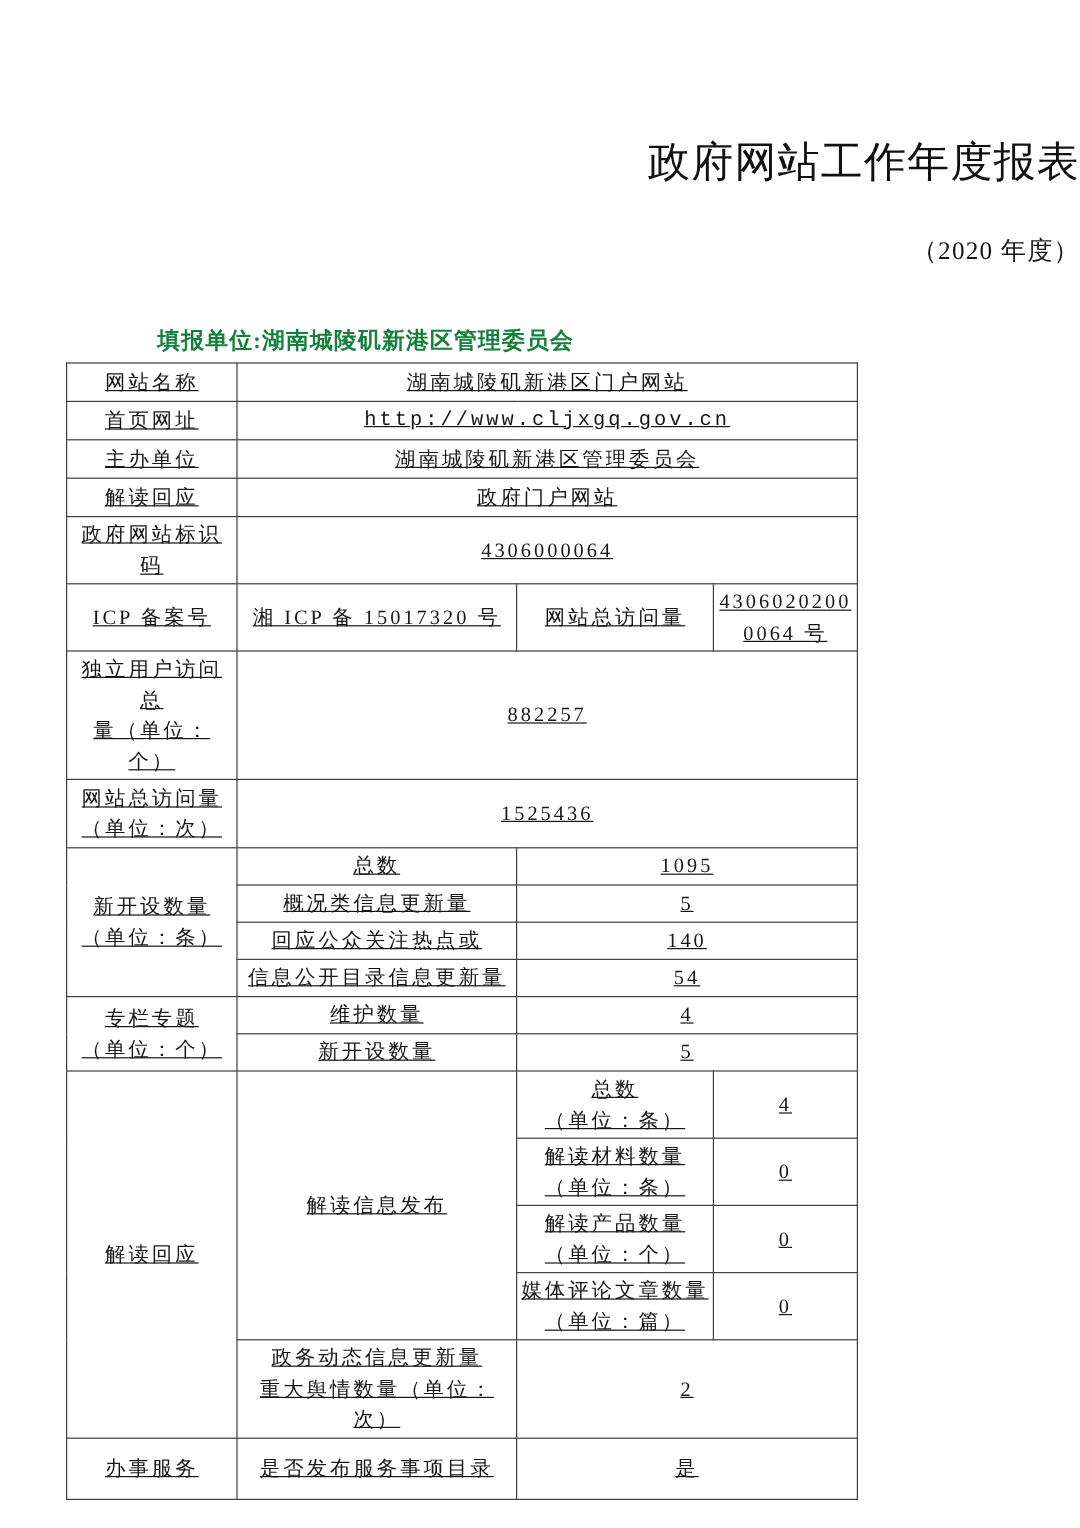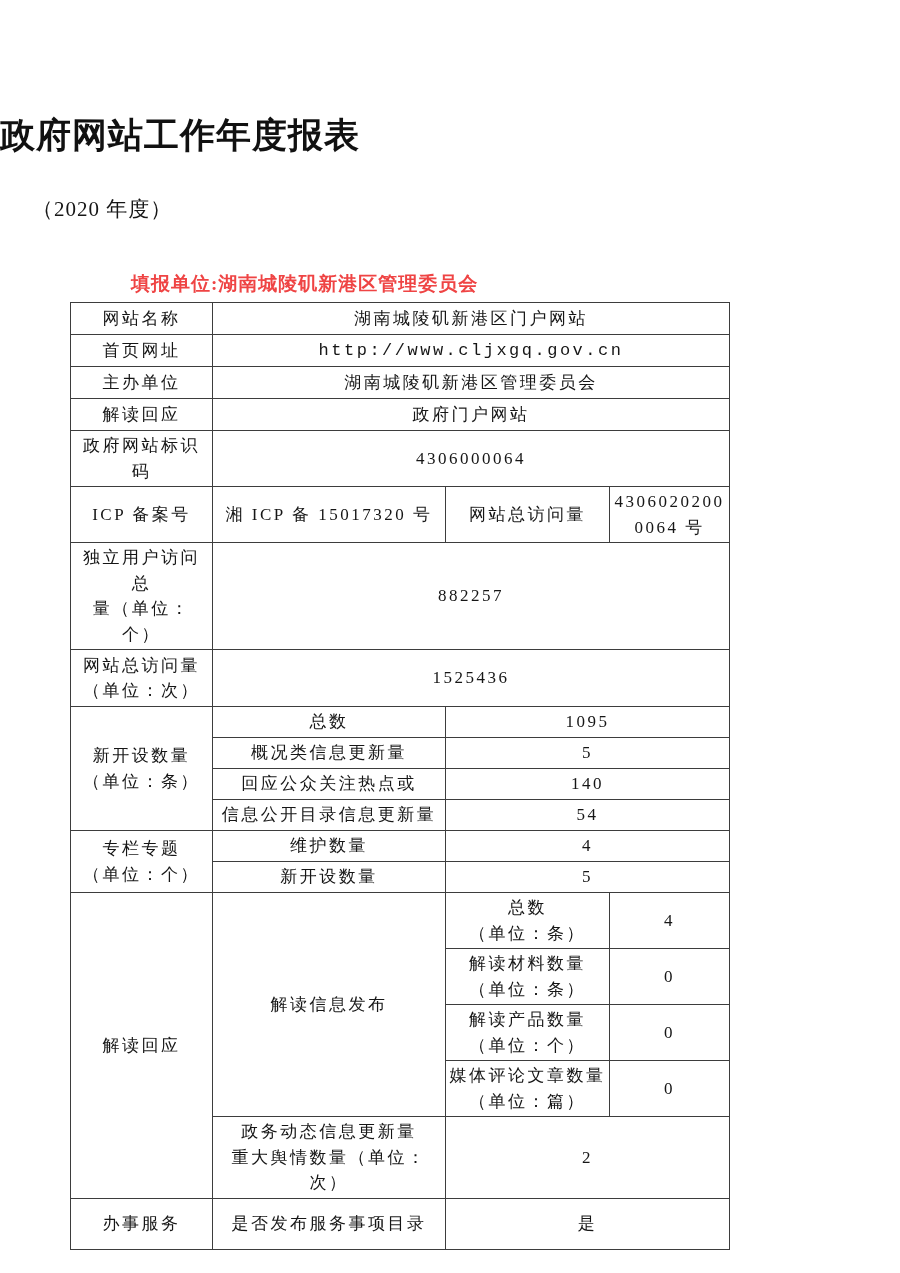--- a/index.html
+++ b/index.html
@@ -7,47 +7,48 @@
   body {
     width: 900px; height: 1273px;
     font-family: "Liberation Serif", "DejaVu Serif", serif;
     color: #161616;
     overflow: hidden;
   }
   .page { position: relative; width: 900px; height: 1273px; background: #fff; }
 
   .doc-title {
     margin-top: 112px;
-    text-align: left;
+    text-align: right;
     font-family: "Liberation Sans", "DejaVu Sans", sans-serif;
-    font-weight: bold;
+    font-weight: normal;
     font-size: 35px;
     letter-spacing: 1px;
     color: #111;
   }
   .doc-subtitle {
     margin-top: 36px;
-    text-align: left;
+    text-align: right;
     font-size: 21px;
     letter-spacing: 1px;
     padding-left: 32px;
   }
   .reporting-unit {
     margin: 48px 0 5px 131px;
     font-weight: bold;
     font-size: 19px;
     letter-spacing: 1px;
-    color: #ef4444;
+    color: #15803d;
   }
 
   table.report {
     border-collapse: collapse;
     table-layout: fixed;
-    margin-left: 70px;
+    margin-left: 55px;
     width: 659px;
+    text-decoration: underline;
   }
   table.report td {
     border: 1px solid #3d3d3d;
     text-align: center;
     vertical-align: middle;
     font-size: 17px;
     letter-spacing: 2.5px;
     line-height: 1.5;
     padding: 2px 3px;
     white-space: pre-line;

